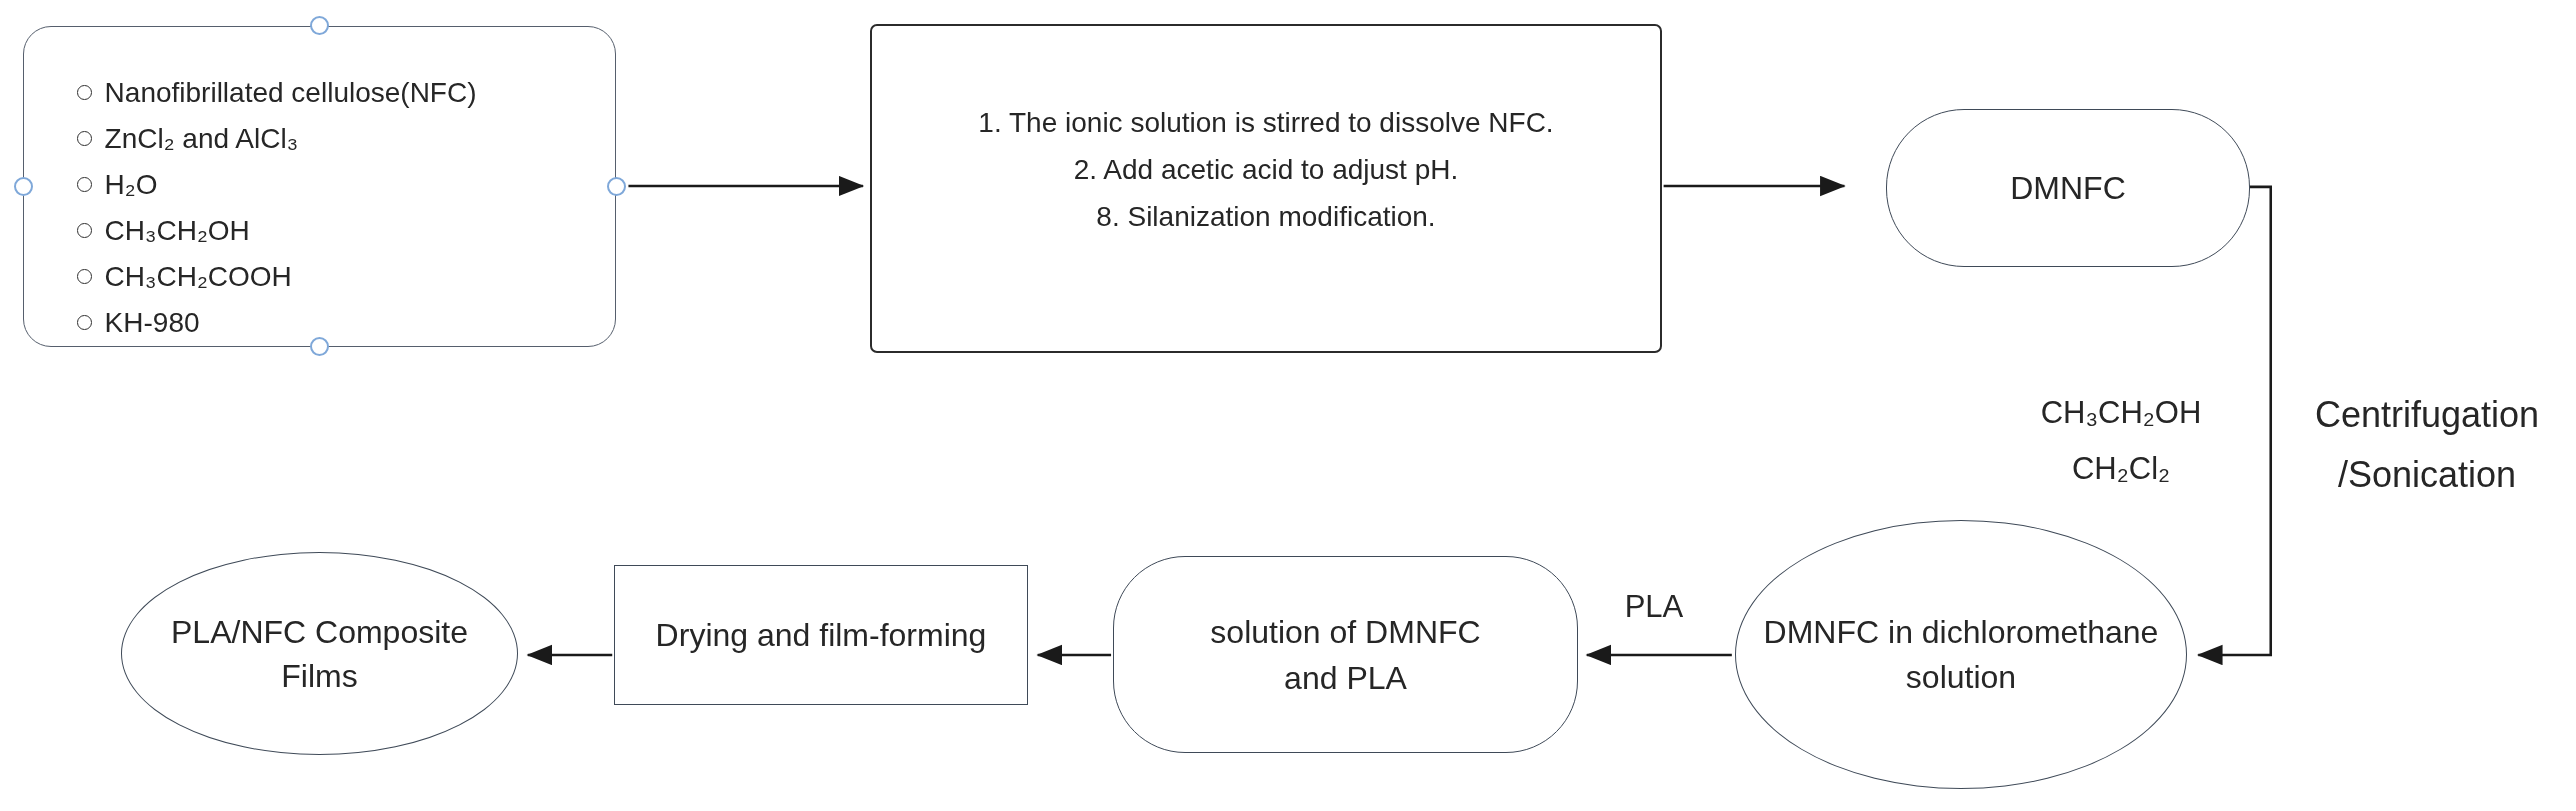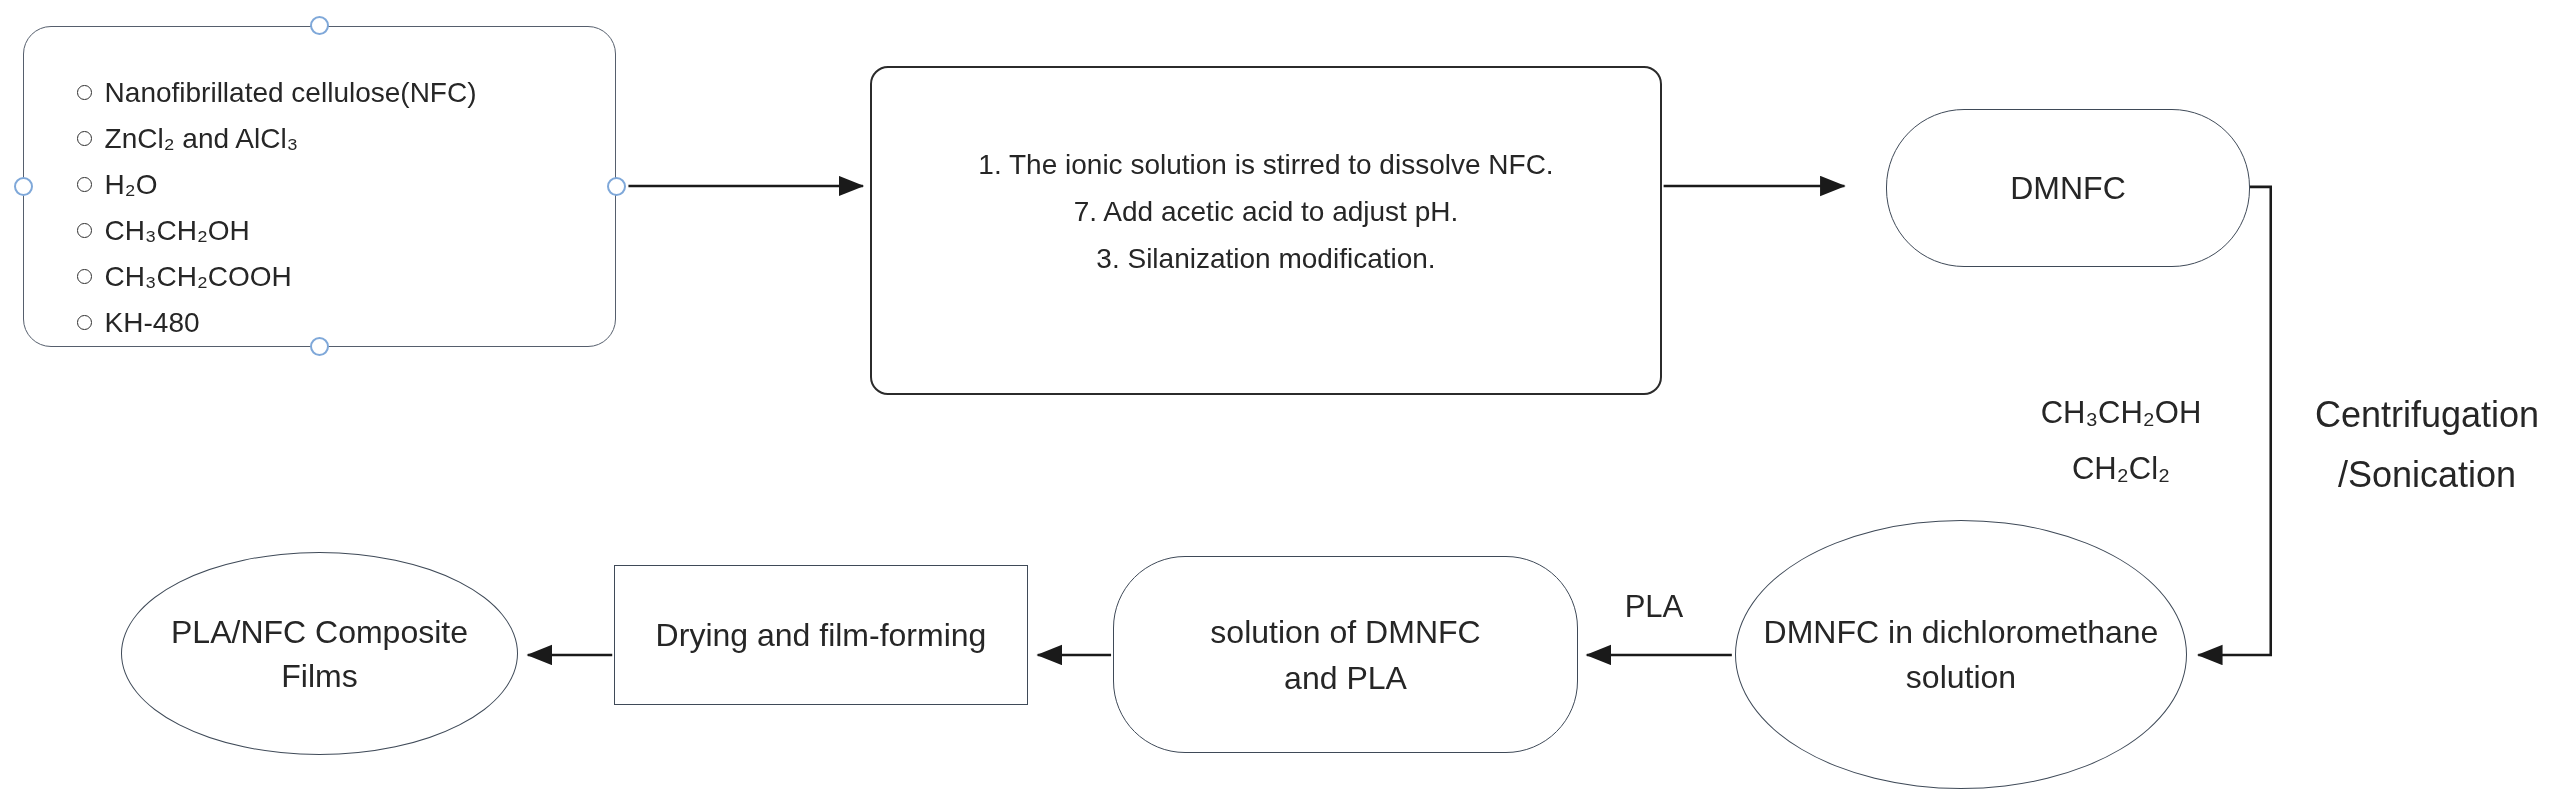--- a/index.html
+++ b/index.html
@@ -2,21 +2,21 @@
 <html style="font-size:13.6px"><head>
 <meta charset="utf-8">
 <style>
   html,body{margin:0;padding:0;background:#ffffff;}
   body{width:2576px;height:812px;position:relative;overflow:hidden;
        font-family:"Liberation Sans","DejaVu Sans",sans-serif;color:#262626;}
   .canvas{position:absolute;left:0;top:0;width:2576px;height:812px;}
   svg.wires{position:absolute;left:0;top:0;z-index:0;}
   .node{position:absolute;box-sizing:border-box;background:#ffffff;z-index:1;}
   .rounded-rect{border:1.7px solid #565f6d;border-radius:28px;}
-  .process-rect{border:2.6px solid #2b2b2b;border-radius:18px;margin-top:42px;}
+  .process-rect{border:2.6px solid #2b2b2b;border-radius:7px;}
   .stadium{border:1.7px solid #3f4a58;}
   .ellipse{border:1.7px solid #3f4a58;border-radius:50%;}
   .plain-rect{border:1.7px solid #3f4a58;}
   .center-stack{display:flex;flex-direction:column;align-items:center;justify-content:center;
                 text-align:center;width:100%;height:100%;}
   .shape-label{font-size:32px;line-height:45px;white-space:nowrap;}
   .materials-list{position:absolute;left:53px;top:43px;}
   .material-row{display:flex;align-items:center;height:46px;font-size:28px;white-space:nowrap;}
   .bullet{width:12.8px;height:12.8px;border:1.7px solid #2f2f2f;border-radius:50%;
           margin-right:12.8px;flex:0 0 auto;background:#ffffff;}
@@ -65,34 +65,34 @@
       <div class="material-row">
         <span class="bullet"></span>
         <span>CH₃CH₂OH</span>
       </div>
       <div class="material-row">
         <span class="bullet"></span>
         <span>CH₃CH₂COOH</span>
       </div>
       <div class="material-row">
         <span class="bullet"></span>
-        <span>KH-480</span>
+        <span>KH-980</span>
       </div>
     </div>
   </div>
   <div class="handle" style="left:310px;top:16px;"></div>
   <div class="handle" style="left:13.6px;top:177px;"></div>
   <div class="handle" style="left:607px;top:177px;"></div>
   <div class="handle" style="left:310px;top:337px;"></div>
 
   <div class="node process-rect" style="left:870px;top:24px;width:792px;height:329px;">
     <div class="steps">
       <div class="step-line">1. The ionic solution is stirred to dissolve NFC.</div>
-      <div class="step-line">7. Add acetic acid to adjust pH.</div>
-      <div class="step-line">3. Silanization modification.</div>
+      <div class="step-line">2. Add acetic acid to adjust pH.</div>
+      <div class="step-line">8. Silanization modification.</div>
     </div>
   </div>
 
   <div class="node stadium" style="left:1886px;top:109px;width:364px;height:158px;border-radius:78px;">
     <div class="center-stack">
       <div class="shape-label">DMNFC</div>
     </div>
   </div>
 
   <div class="float-label chem" style="left:1987px;top:385px;width:268px;">

